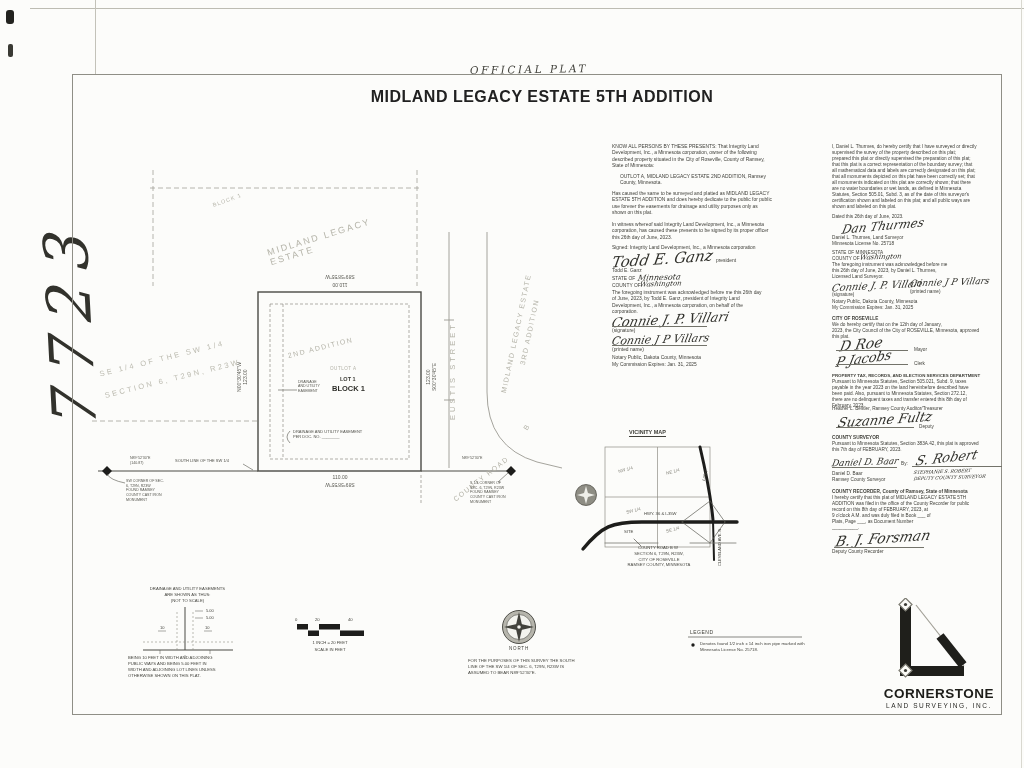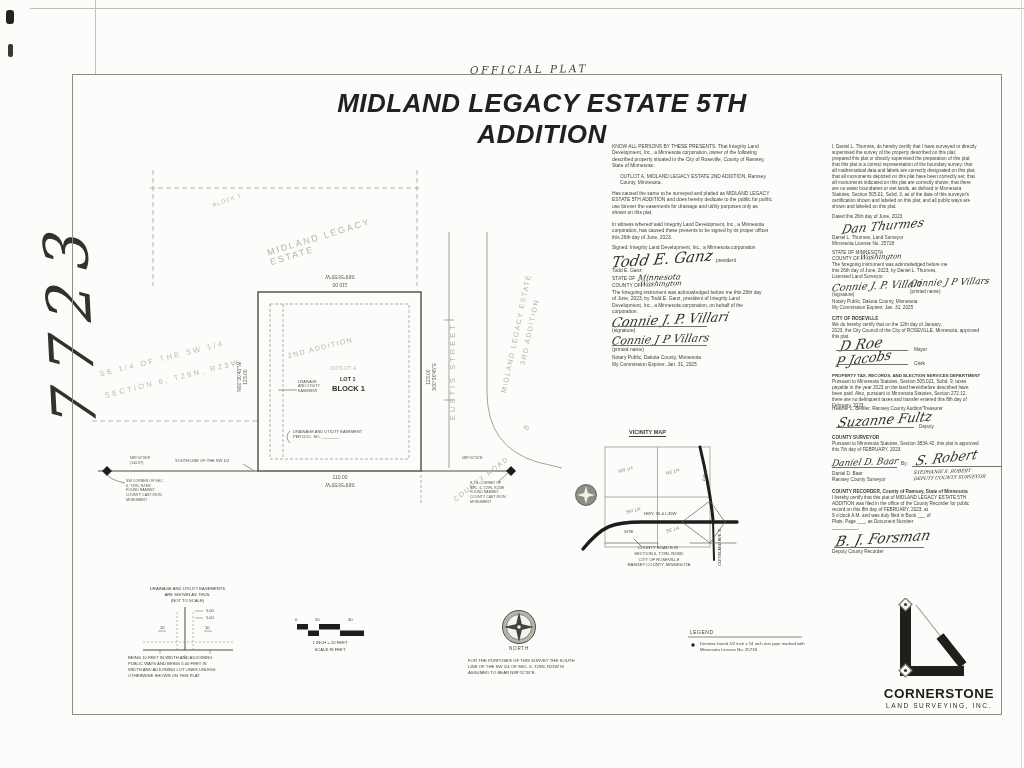--- a/index.html
+++ b/index.html
@@ -28,21 +28,21 @@
   <div class="abs" style="left:95px;top:0;width:1px;height:74px;background:#c3c2b9;"></div>
   <div class="abs" style="left:1021px;top:0;width:1px;height:768px;background:#d9d8d0;"></div>
   <div class="abs" style="left:6px;top:10px;width:8px;height:14px;background:#23231f;border-radius:3px;"></div>
   <div class="abs" style="left:8px;top:44px;width:5px;height:13px;background:#3a3a34;border-radius:2px;"></div>
 
   <div class="abs sig" style="left:-30px;top:290px;width:200px;text-align:center;font-size:60px;letter-spacing:14px;color:#32322c;transform:rotate(-93deg) skewX(-8deg);">7723</div>
 
   <div class="abs" style="left:72px;top:74px;width:928px;height:639px;border:1px solid #8f8e86;"></div>
 
   <div class="abs sig" style="left:470px;top:63px;font-size:10.5px;letter-spacing:2.5px;color:#45453f;transform:rotate(-1deg);">OFFICIAL PLAT</div>
-  <div class="abs c" style="left:312px;top:88px;width:460px;font-size:26px;font-weight:bold;letter-spacing:.5px;color:#212121;font-style:italic;">MIDLAND LEGACY ESTATE 5TH ADDITION</div>
+  <div class="abs c" style="left:312px;top:88px;width:460px;font-size:16px;font-weight:bold;letter-spacing:.5px;color:#212121;">MIDLAND LEGACY ESTATE 5TH ADDITION</div>
 
   <svg class="abs" width="1024" height="768" viewBox="0 0 1024 768" style="left:0;top:0;">
 
     <g stroke="#a3a299" stroke-width="0.8" fill="none" stroke-dasharray="5,3">
       <path d="M153,170 V286"></path>
         <path d="M417,170 V286"></path>
         <path d="M150,188 H420"></path>
     </g>
 
     <rect x="258" y="292" width="163" height="179" fill="none" stroke="#4b4b45" stroke-width="1.4"></rect>

